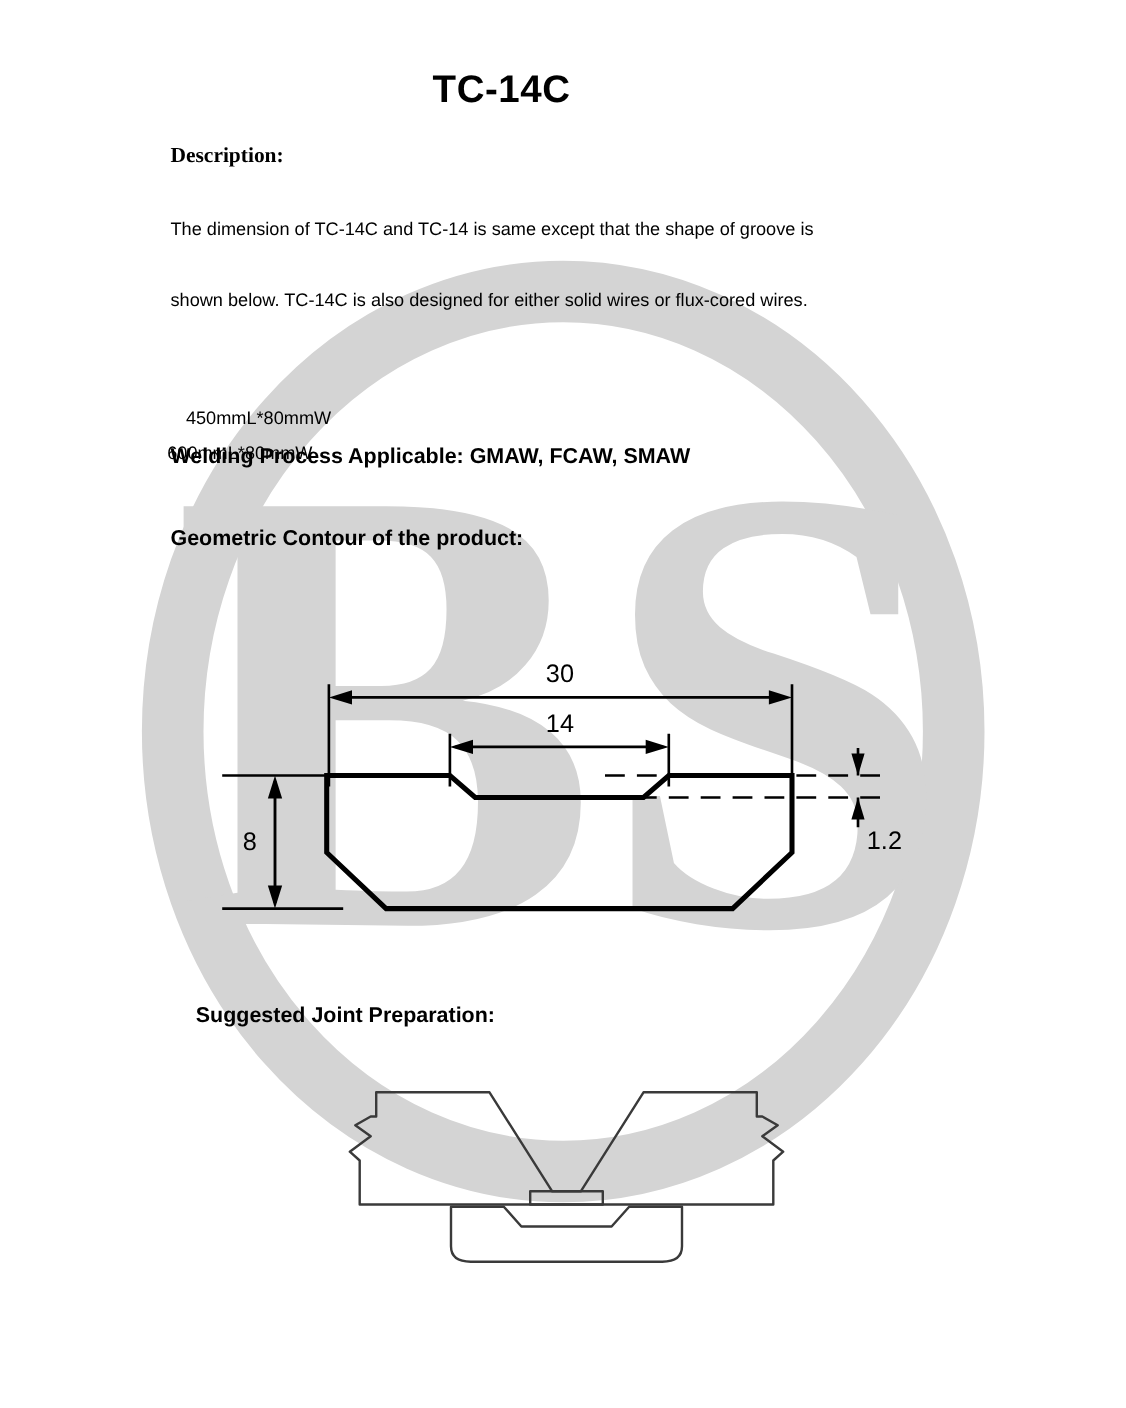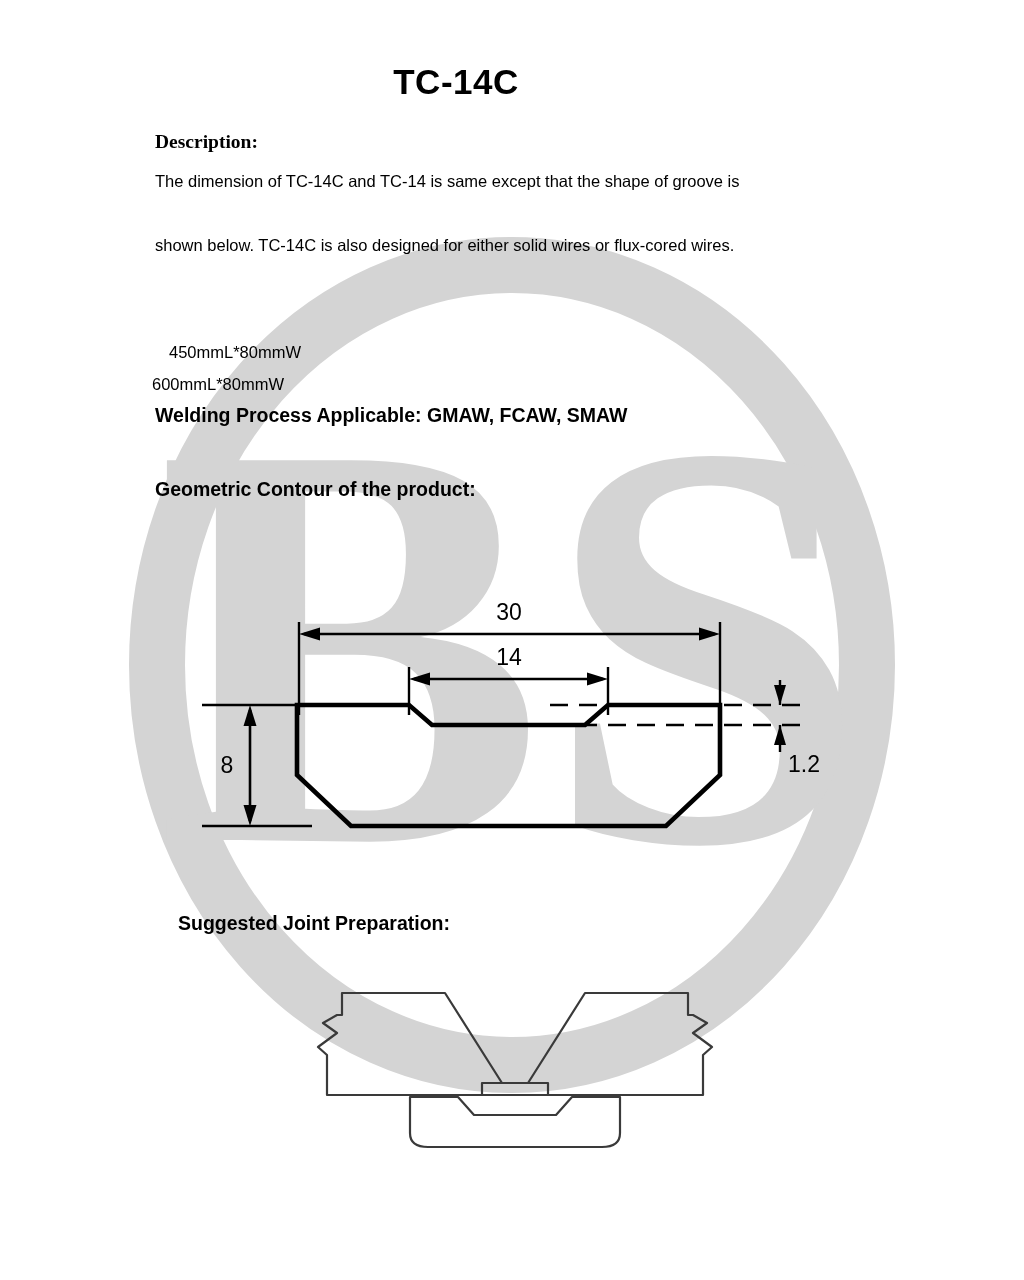--- a/index.html
+++ b/index.html
@@ -52,20 +52,21 @@
     position: absolute;
     font-size: 19.5px;
     font-weight: bold;
     white-space: nowrap;
   }
   .body-line {
     position: absolute;
     font-size: 16.5px;
     font-weight: normal;
     white-space: nowrap;
+    margin-top: 28px;
   }
 
   #desc-heading  { left: 155px; top: 131px; font-family: Liberation Serif, serif; }
   #desc-l1 { left: 155px; top: 172px; }
   #desc-l2 { left: 155px; top: 204px; }
   #desc-l3 { left: 155px; top: 236px; }
 
   #plate-heading { left: 155px; top: 302px; }
   #plate-l1 { left: 169px; top: 343px; }
   #plate-l2 { left: 152px; top: 375px; }

